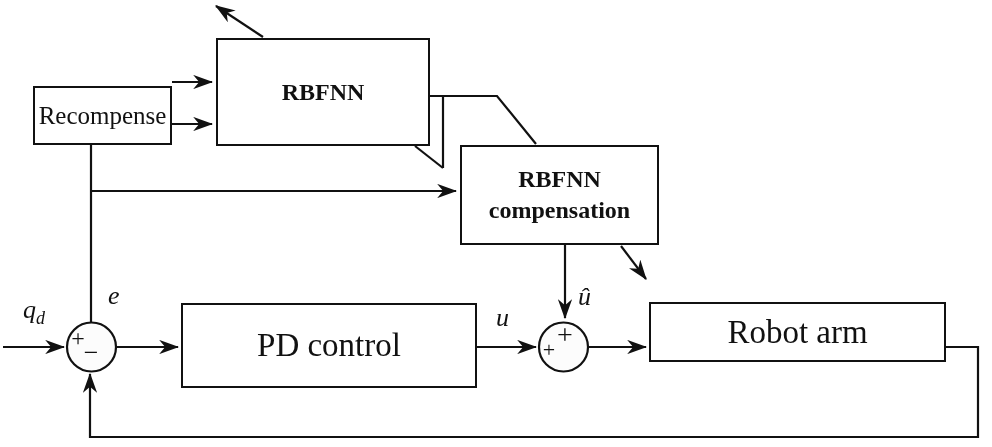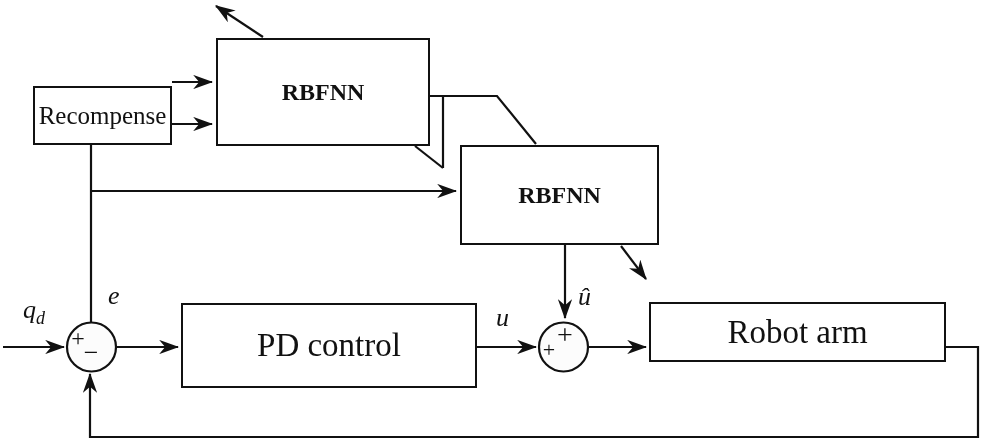--- a/index.html
+++ b/index.html
@@ -67,20 +67,21 @@
   <div class="block f25" style="left:33px;top:54px;width:139px;height:59px;margin-top:32px;">
     <div class="bl">Recompense</div>
   </div>
 
   <div class="block f28" style="left:216px;top:38px;width:214px;height:108px;">
     <div class="bl">RBFNN</div>
   </div>
 
   <div class="block f28" style="left:460px;top:145px;width:199px;height:100px;">
     <div class="bl">RBFNN</div>
+    <div class="bl">compensation</div>
   </div>
 
   <div class="block f33" style="left:181px;top:303px;width:296px;height:85px;">
     <div class="bl">PD control</div>
   </div>
 
   <div class="block f33" style="left:649px;top:302px;width:297px;height:60px;">
     <div class="bl">Robot arm</div>
   </div>
 

